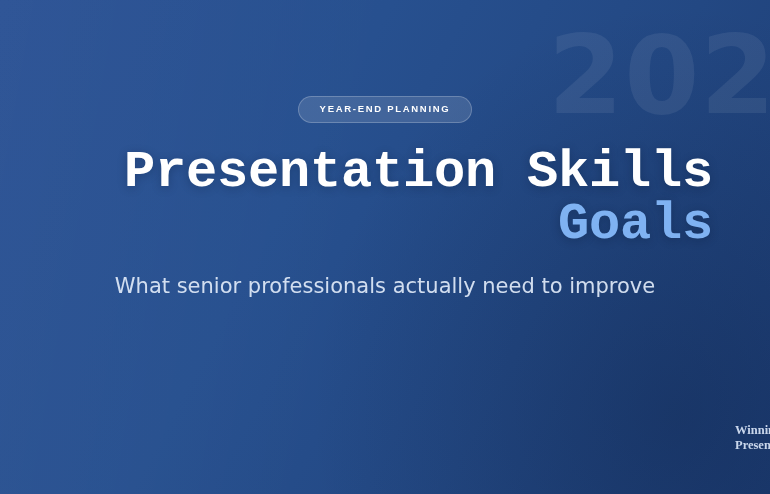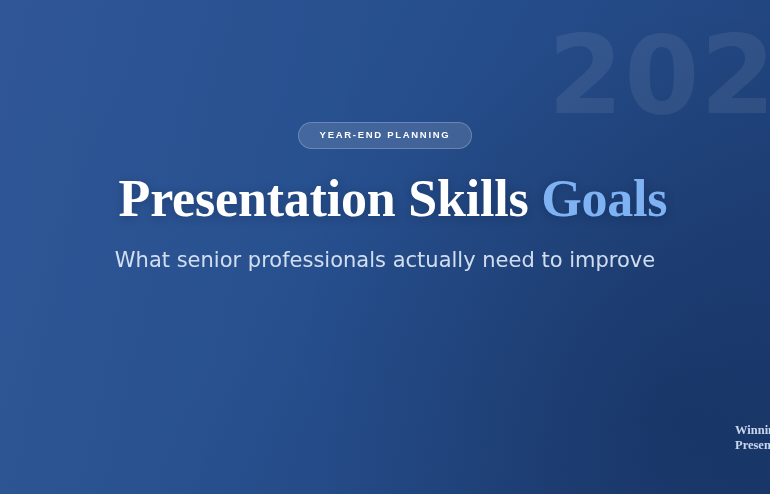--- a/index.html
+++ b/index.html
@@ -85,22 +85,22 @@
     font-size: 9.5px;
     font-weight: 700;
     letter-spacing: 1.7px;
     line-height: 1;
     white-space: nowrap;
   }
 
   .headline {
     margin: 24px 0 0 16px;
     max-width: 640px;
-    text-align: left;
-    font-family: Liberation Serif, serif;
+    text-align: right;
+    font-family: Liberation Mono, monospace;
     font-weight: 700;
     font-size: 52px;
     line-height: 1.0;
     color: #ffffff;
     letter-spacing: -0.2px;
     text-shadow: 0 2px 10px rgba(6, 20, 48, 0.28);
   }
   .headline .accent {
     color: #7fb2f2;
   }

